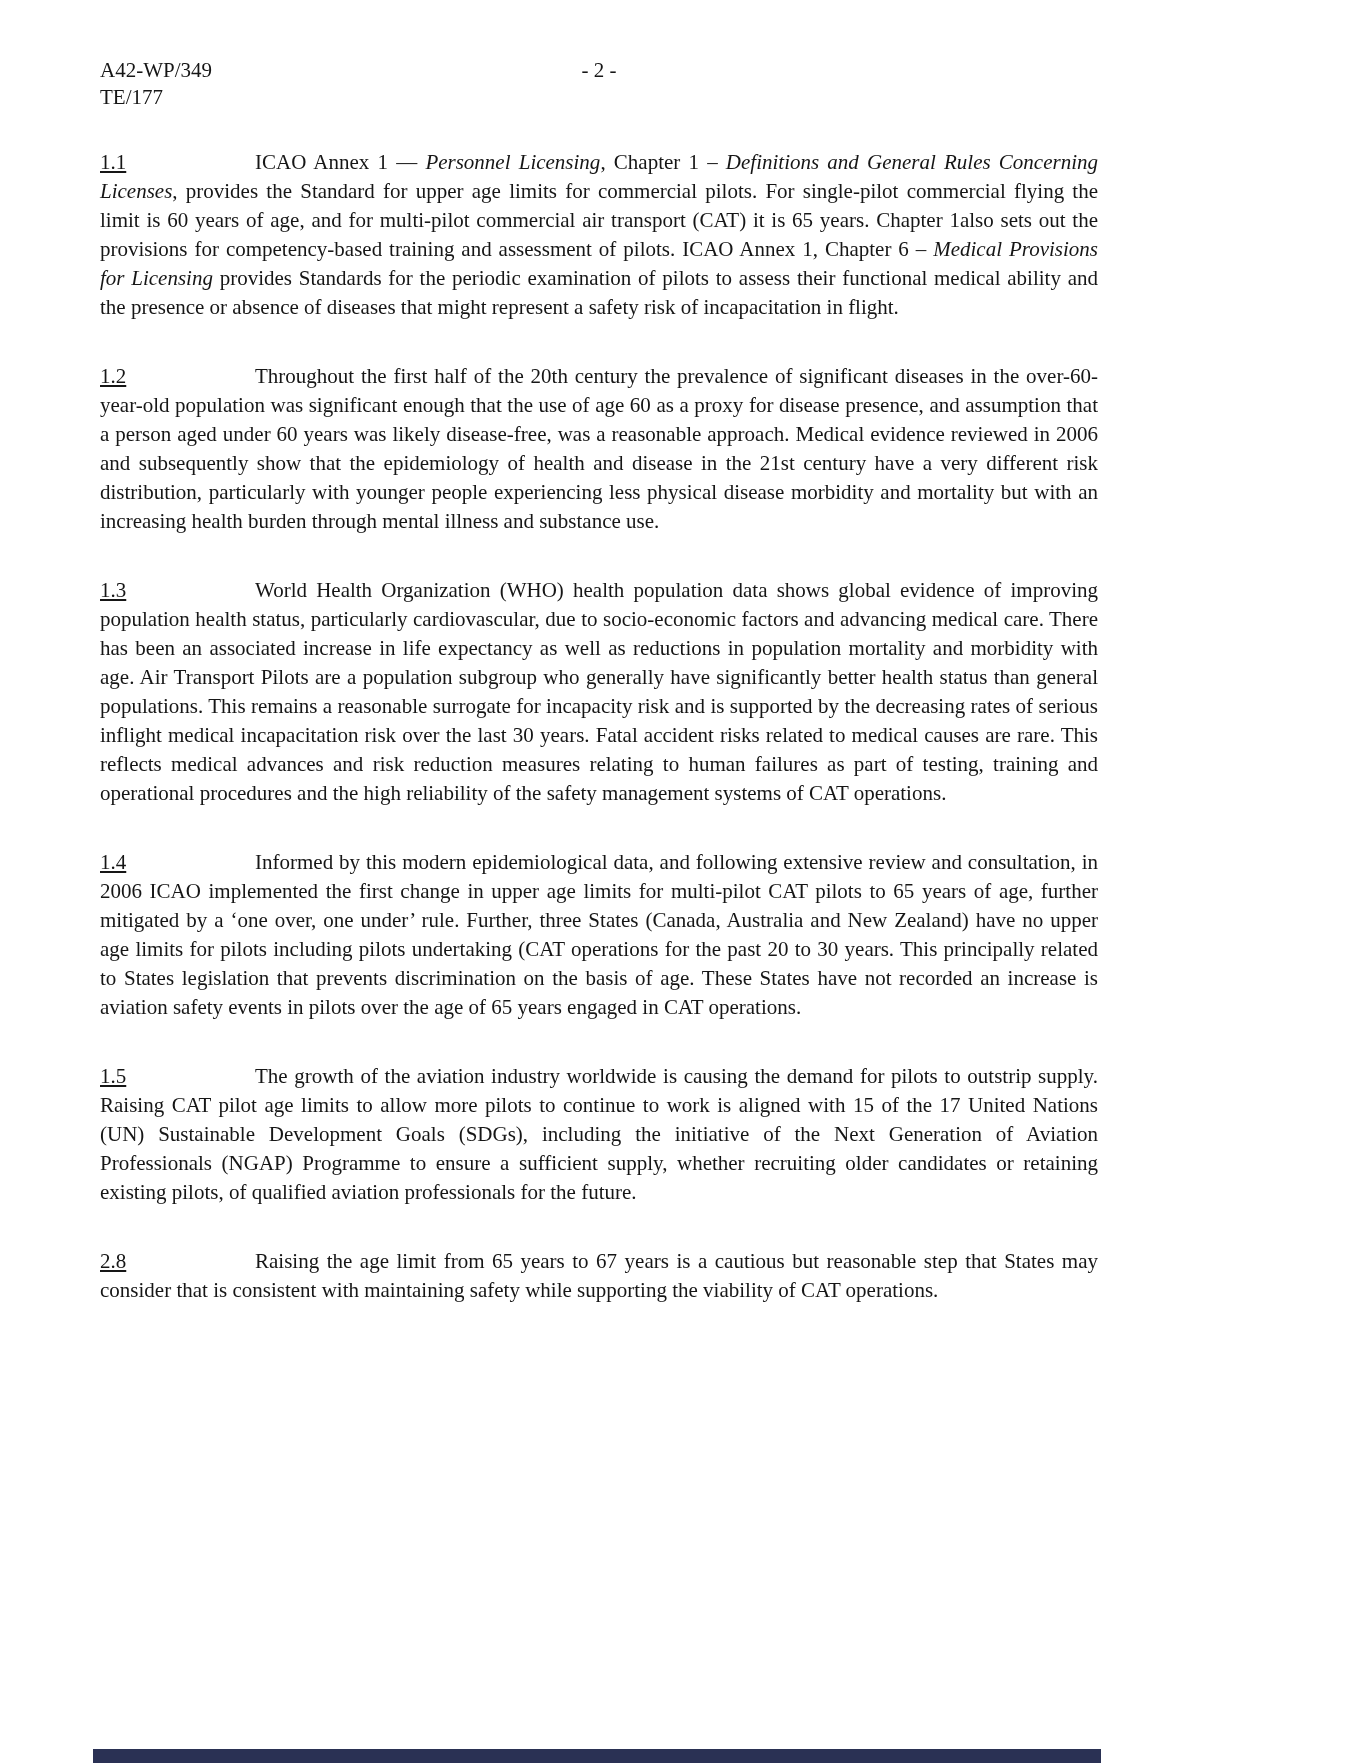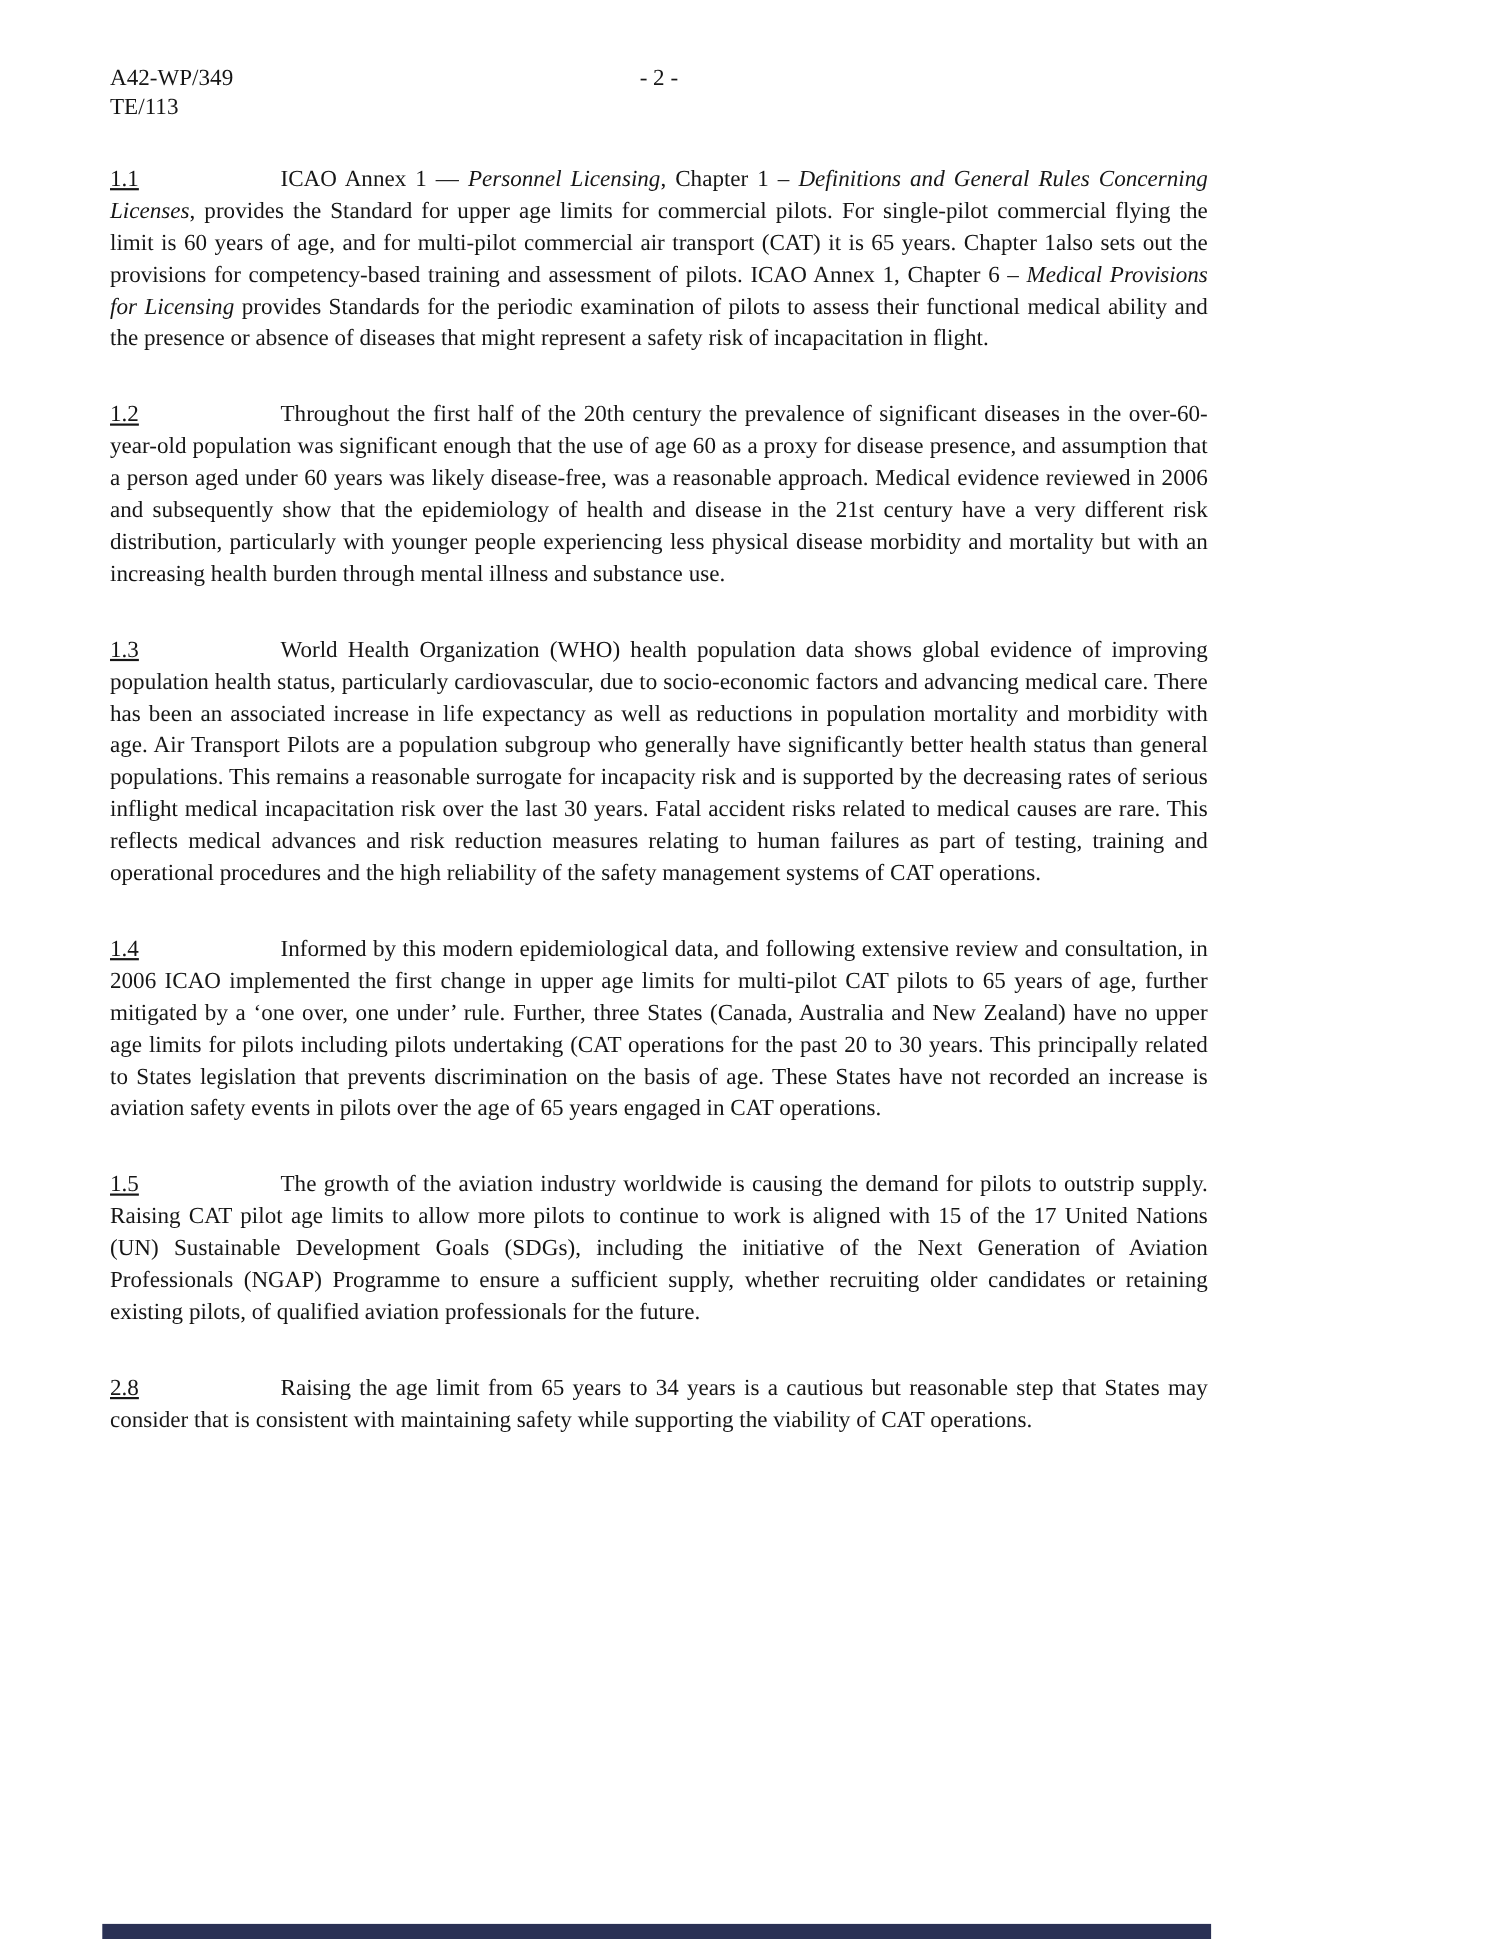--- a/index.html
+++ b/index.html
@@ -77,31 +77,31 @@
 </style>
 </head>
 <body>
 
 <div class="page">
   <div class="content">
 
     <div class="doc-header">
       <div class="doc-ref">
         <div>A42-WP/349</div>
-        <div>TE/113</div>
+        <div>TE/177</div>
       </div>
       <div class="page-num">- 2 -</div>
     </div>
 
 
     <div id="paragraphs">
         <p class="para"><span class="pnum">1.1</span><span>ICAO Annex 1 — </span><i>Personnel Licensing</i><span>, Chapter 1 – </span><i>Definitions and General Rules Concerning Licenses</i><span>, provides the Standard for upper age limits for commercial pilots. For single-pilot commercial flying the limit is 60 years of age, and for multi-pilot commercial air transport (CAT) it is 65 years. Chapter 1also sets out the provisions for competency-based training and assessment of pilots. ICAO Annex 1, Chapter 6 – </span><i>Medical Provisions for Licensing</i><span> provides Standards for the periodic examination of pilots to assess their functional medical ability and the presence or absence of diseases that might represent a safety risk of incapacitation in flight.</span></p>
         <p class="para"><span class="pnum">1.2</span><span>Throughout the first half of the 20th century the prevalence of significant diseases in the over-60-year-old population was significant enough that the use of age 60 as a proxy for disease presence, and assumption that a person aged under 60 years was likely disease-free, was a reasonable approach. Medical evidence reviewed in 2006 and subsequently show that the epidemiology of health and disease in the 21st century have a very different risk distribution, particularly with younger people experiencing less physical disease morbidity and mortality but with an increasing health burden through mental illness and substance use.</span></p>
         <p class="para"><span class="pnum">1.3</span><span>World Health Organization (WHO) health population data shows global evidence of improving population health status, particularly cardiovascular, due to socio-economic factors and advancing medical care. There has been an associated increase in life expectancy as well as reductions in population mortality and morbidity with age. Air Transport Pilots are a population subgroup who generally have significantly better health status than general populations. This remains a reasonable surrogate for incapacity risk and is supported by the decreasing rates of serious inflight medical incapacitation risk over the last 30 years. Fatal accident risks related to medical causes are rare. This reflects medical advances and risk reduction measures relating to human failures as part of testing, training and operational procedures and the high reliability of the safety management systems of CAT operations.</span></p>
         <p class="para"><span class="pnum">1.4</span><span>Informed by this modern epidemiological data, and following extensive review and consultation, in 2006 ICAO implemented the first change in upper age limits for multi-pilot CAT pilots to 65 years of age, further mitigated by a ‘one over, one under’ rule. Further, three States (Canada, Australia and New Zealand) have no upper age limits for pilots including pilots undertaking (CAT operations for the past 20 to 30 years. This principally related to States legislation that prevents discrimination on the basis of age. These States have not recorded an increase is aviation safety events in pilots over the age of 65 years engaged in CAT operations.</span></p>
         <p class="para"><span class="pnum">1.5</span><span>The growth of the aviation industry worldwide is causing the demand for pilots to outstrip supply. Raising CAT pilot age limits to allow more pilots to continue to work is aligned with 15 of the 17 United Nations (UN) Sustainable Development Goals (SDGs), including the initiative of the Next Generation of Aviation Professionals (NGAP) Programme to ensure a sufficient supply, whether recruiting older candidates or retaining existing pilots, of qualified aviation professionals for the future.</span></p>
-        <p class="para"><span class="pnum">2.8</span><span>Raising the age limit from 65 years to 34 years is a cautious but reasonable step that States may consider that is consistent with maintaining safety while supporting the viability of CAT operations.</span></p>
+        <p class="para"><span class="pnum">2.8</span><span>Raising the age limit from 65 years to 67 years is a cautious but reasonable step that States may consider that is consistent with maintaining safety while supporting the viability of CAT operations.</span></p>
       </div>
 
   </div>
 
   <div class="bottom-strip" style="background: rgb(42, 49, 84);"></div>
 </div>
 
 </body></html>

